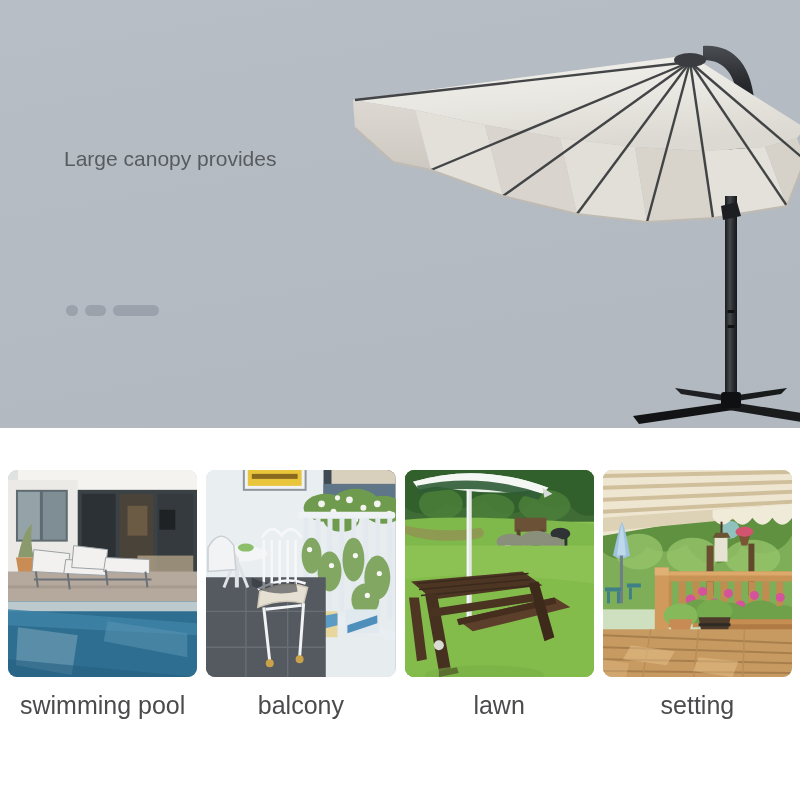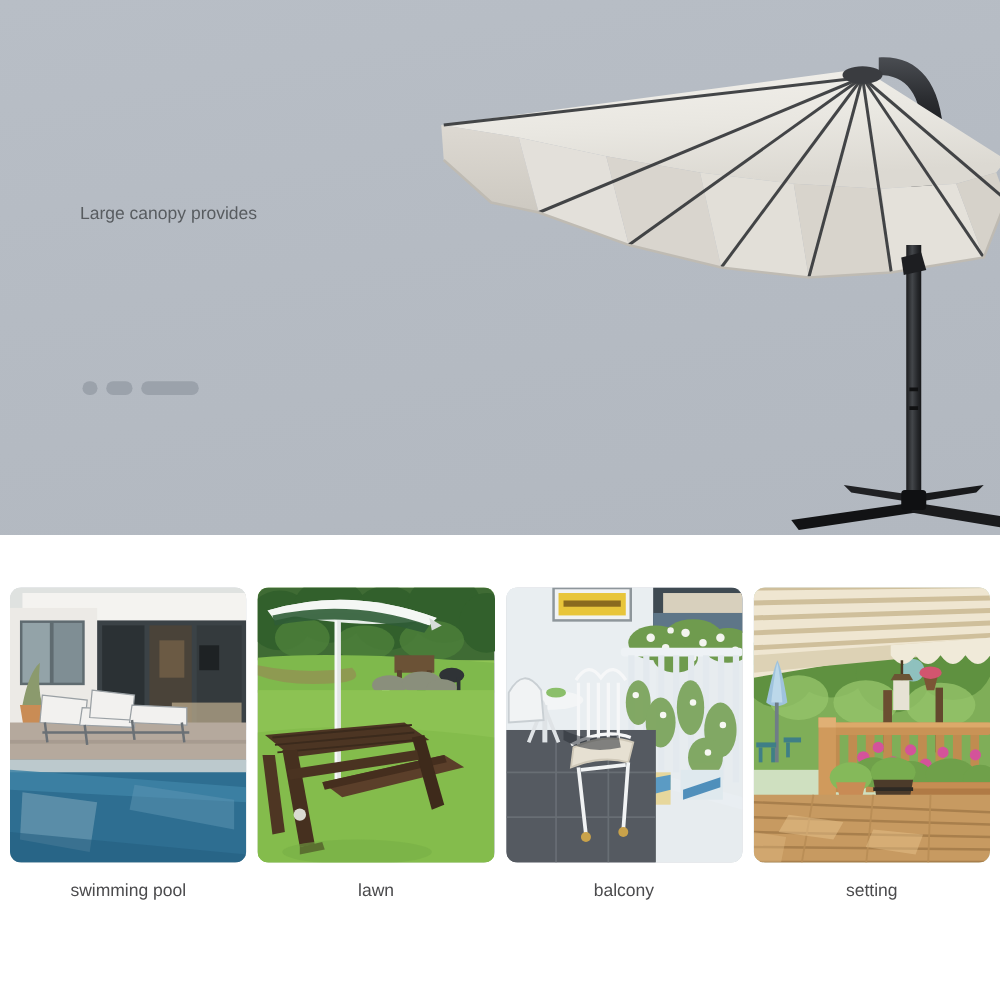--- a/index.html
+++ b/index.html
@@ -16,21 +16,21 @@
     position:absolute; left:0; top:0; width:800px; height:428px;
     background:linear-gradient(170deg,#b8bec6 0%,#b5bbc3 45%,#b2b8c0 100%);
     overflow:hidden;
   }
   .hero-copy { position:absolute; left:64px; top:140px; width:430px; }
   .hero-title {
     font-size:37px; font-weight:bold; color:#4d4e50;
     letter-spacing:0.5px; line-height:1.12; white-space:nowrap;
   }
   .hero-sub {
-    margin-top:19px; font-size:14px; color:#585c60;
+    margin-top:2px; font-size:21px; color:#585c60;
     line-height:1.62; font-weight:400;
   }
   .dots { position:absolute; left:66px; top:305px; display:flex; align-items:center; gap:7px; }
   .dot-a { width:12px; height:11px; border-radius:6px; background:#9ba2ab; }
   .dot-b { width:21px; height:11px; border-radius:6px; background:#9ba2ab; }
   .dot-c { width:46px; height:11px; border-radius:6px; background:#9ba2ab; }
 
   
   .umbrella { position:absolute; left:335px; top:10px; width:470px; height:420px; }
   .umbrella svg { display:block; width:470px; height:420px; }
@@ -41,21 +41,21 @@
     display:flex; padding:0 8px; gap:9px;
   }
   .cell { flex:1 1 0; display:flex; flex-direction:column; }
   .thumb {
     position:relative; width:100%; height:228px;
     border-radius:9px; overflow:hidden; background:#cfd4d8;
   }
   .thumb svg { display:block; width:100%; height:100%; }
   .cap {
     margin-top:14px; text-align:center;
-    font-size:14px; color:#4b4b4d; font-weight:400;
+    font-size:25px; color:#4b4b4d; font-weight:400;
   }
 </style>
 </head>
 <body>
 
 <div class="page">
 
   <div class="hero">
 
     <div class="umbrella">
@@ -197,20 +197,117 @@
           <path d="M100 162 l80 12 l0 24 l-84 -16z" fill="#5d96b4" opacity="0.5"></path>
           <path d="M0 200 l190 18 v10 h-190z" fill="#255f80" opacity="0.6"></path>
         </svg>
       </div>
       <div class="cap">swimming pool</div>
     </div>
 
     <div class="cell">
       <div class="thumb">
         <svg viewBox="0 0 190 228" preserveAspectRatio="xMidYMid slice" xmlns="http://www.w3.org/2000/svg">
+          <rect width="190" height="228" fill="#e7ecef"></rect>
+
+          <rect x="0" y="0" width="120" height="120" fill="#e9eef1"></rect>
+
+          <rect x="38" y="4" width="62" height="26" fill="#f0f2f3" stroke="#8e969b" stroke-width="2"></rect>
+          <rect x="42" y="8" width="54" height="18" fill="#e8c53a"></rect>
+          <rect x="46" y="14" width="46" height="5" fill="#8a6a1e"></rect>
+
+          <rect x="118" y="0" width="72" height="40" fill="#3f4a52"></rect>
+          <rect x="126" y="8" width="64" height="18" fill="#d8d0bd"></rect>
+          <rect x="118" y="24" width="72" height="16" fill="#5e7688"></rect>
+
+          <g fill="#6f9b4e">
+            <ellipse cx="120" cy="48" rx="22" ry="14"></ellipse>
+            <ellipse cx="150" cy="44" rx="24" ry="15"></ellipse>
+            <ellipse cx="178" cy="50" rx="20" ry="14"></ellipse>
+            <ellipse cx="136" cy="60" rx="18" ry="12"></ellipse>
+          </g>
+          <g fill="#f3f4ef">
+            <circle cx="116" cy="44" r="3.4"></circle>
+              <circle cx="128" cy="52" r="3"></circle>
+            <circle cx="144" cy="40" r="3.4"></circle>
+              <circle cx="158" cy="48" r="3"></circle>
+            <circle cx="172" cy="44" r="3.4"></circle>
+              <circle cx="184" cy="54" r="3"></circle>
+            <circle cx="150" cy="60" r="2.8"></circle>
+              <circle cx="132" cy="38" r="2.6"></circle>
+          </g>
+
+          <rect x="92" y="52" width="98" height="7" rx="3" fill="#eef2f5"></rect>
+          <g fill="#e3e9ee">
+            <rect x="98" y="58" width="5" height="86"></rect>
+              <rect x="110" y="58" width="5" height="90"></rect>
+            <rect x="122" y="58" width="5" height="92"></rect>
+              <rect x="134" y="58" width="5" height="94"></rect>
+            <rect x="146" y="58" width="5" height="96"></rect>
+              <rect x="158" y="58" width="5" height="98"></rect>
+            <rect x="170" y="58" width="5" height="100"></rect>
+              <rect x="182" y="58" width="5" height="102"></rect>
+          </g>
+
+          <g fill="#79a258" opacity="0.92">
+            <ellipse cx="106" cy="96" rx="10" ry="18"></ellipse>
+            <ellipse cx="124" cy="112" rx="12" ry="20"></ellipse>
+            <ellipse cx="148" cy="100" rx="11" ry="22"></ellipse>
+            <ellipse cx="172" cy="118" rx="13" ry="22"></ellipse>
+            <ellipse cx="160" cy="140" rx="14" ry="16"></ellipse>
+          </g>
+          <g fill="#f7f8f3">
+            <circle cx="104" cy="90" r="2.6"></circle>
+              <circle cx="126" cy="106" r="2.6"></circle>
+            <circle cx="150" cy="96" r="2.6"></circle>
+              <circle cx="174" cy="114" r="2.6"></circle>
+            <circle cx="162" cy="136" r="2.6"></circle>
+          </g>
+
+          <path d="M110 150 l80 22 v10 l-80 -22z" fill="#e9eef2"></path>
+
+          <rect x="100" y="152" width="32" height="26" fill="#e7d79c"></rect>
+          <path d="M100 160 l32 -6 v12 l-32 8z" fill="#5b9bc4"></path>
+          <rect x="140" y="150" width="34" height="24" fill="#dfe9ee"></rect>
+          <path d="M142 166 l30 -10 v8 l-30 10z" fill="#4f8fbb"></path>
+
+          <rect x="0" y="118" width="120" height="110" fill="#5b6066"></rect>
+          <path d="M0 118 h120 v110 h-120z" fill="#555a61"></path>
+          <g stroke="#6d737a" stroke-width="1.4" opacity="0.8">
+            <path d="M0 152 h120 M0 188 h120 M40 118 v110 M82 118 v110"></path>
+          </g>
+
+          <ellipse cx="32" cy="94" rx="30" ry="8" fill="#f3f5f6"></ellipse>
+          <rect x="29" y="98" width="4" height="30" fill="#dfe3e6"></rect>
+          <path d="M18 128 l12 -30 l12 30" stroke="#dfe3e6" stroke-width="3" fill="none"></path>
+          <ellipse cx="40" cy="88" rx="8" ry="4" fill="#8bbf6a"></ellipse>
+          <rect x="12" y="86" width="14" height="6" fill="#9fd4e8"></rect>
+
+          <path d="M2 88 q12 -22 26 -2 l2 24 l-28 2z" fill="#f1f3f4" stroke="#c9cfd3" stroke-width="1.5"></path>
+
+          <g stroke="#f6f7f8" stroke-width="2.6" fill="none">
+            <path d="M56 78 q10 -16 20 -2 q10 -14 20 2"></path>
+            <path d="M58 80 v62 M66 80 v62 M74 80 v60 M82 80 v58 M90 80 v56"></path>
+            <path d="M52 130 q26 -14 48 -6"></path>
+          </g>
+          <path d="M54 132 q26 -12 48 -4 l-4 16 q-22 -6 -46 4z" fill="#e6e0d2" stroke="#cfc8b8" stroke-width="1.5"></path>
+          <g stroke="#f1f3f4" stroke-width="3" fill="none">
+            <path d="M58 148 l6 54 M98 144 l-4 54 M60 150 l36 -4"></path>
+          </g>
+          <circle cx="64" cy="204" r="4" fill="#c9a24a"></circle>
+          <circle cx="94" cy="200" r="4" fill="#c9a24a"></circle>
+          <path d="M46 118 q18 10 44 4 l2 10 q-26 6 -46 -6z" fill="#2b3138" opacity="0.55"></path>
+        </svg>
+      </div>
+      <div class="cap">balcony</div>
+    </div>
+
+    <div class="cell">
+      <div class="thumb">
+        <svg viewBox="0 0 190 228" preserveAspectRatio="xMidYMid slice" xmlns="http://www.w3.org/2000/svg">
           <rect width="190" height="228" fill="#8fc455"></rect>
 
           <rect x="0" y="0" width="190" height="62" fill="#3f6b34"></rect>
           <g fill="#32602c">
             <ellipse cx="18" cy="30" rx="26" ry="24"></ellipse>
             <ellipse cx="58" cy="22" rx="30" ry="26"></ellipse>
             <ellipse cx="104" cy="28" rx="28" ry="26"></ellipse>
             <ellipse cx="150" cy="20" rx="30" ry="28"></ellipse>
             <ellipse cx="184" cy="32" rx="22" ry="24"></ellipse>
           </g>
@@ -261,117 +358,20 @@
           <path d="M20 134 l14 78 l12 -2 l-14 -76z" fill="#46301f"></path>
           <path d="M124 124 l16 58 l10 -4 l-16 -56z" fill="#3e2a1b"></path>
           <path d="M24 150 l104 -16 l2 8 l-104 16z" fill="#4a3321"></path>
           <path d="M34 212 l18 -4 l2 6 l-20 4z" fill="#3a2718"></path>
           <path d="M4 138 l8 64 l10 -2 l-8 -62z" fill="#4e3623"></path>
           <circle cx="34" cy="186" r="5" fill="#d9dcd2"></circle>
           <ellipse cx="80" cy="216" rx="60" ry="10" fill="#76ad45" opacity="0.55"></ellipse>
         </svg>
       </div>
       <div class="cap">lawn</div>
-    </div>
-
-    <div class="cell">
-      <div class="thumb">
-        <svg viewBox="0 0 190 228" preserveAspectRatio="xMidYMid slice" xmlns="http://www.w3.org/2000/svg">
-          <rect width="190" height="228" fill="#e7ecef"></rect>
-
-          <rect x="0" y="0" width="120" height="120" fill="#e9eef1"></rect>
-
-          <rect x="38" y="4" width="62" height="26" fill="#f0f2f3" stroke="#8e969b" stroke-width="2"></rect>
-          <rect x="42" y="8" width="54" height="18" fill="#e8c53a"></rect>
-          <rect x="46" y="14" width="46" height="5" fill="#8a6a1e"></rect>
-
-          <rect x="118" y="0" width="72" height="40" fill="#3f4a52"></rect>
-          <rect x="126" y="8" width="64" height="18" fill="#d8d0bd"></rect>
-          <rect x="118" y="24" width="72" height="16" fill="#5e7688"></rect>
-
-          <g fill="#6f9b4e">
-            <ellipse cx="120" cy="48" rx="22" ry="14"></ellipse>
-            <ellipse cx="150" cy="44" rx="24" ry="15"></ellipse>
-            <ellipse cx="178" cy="50" rx="20" ry="14"></ellipse>
-            <ellipse cx="136" cy="60" rx="18" ry="12"></ellipse>
-          </g>
-          <g fill="#f3f4ef">
-            <circle cx="116" cy="44" r="3.4"></circle>
-              <circle cx="128" cy="52" r="3"></circle>
-            <circle cx="144" cy="40" r="3.4"></circle>
-              <circle cx="158" cy="48" r="3"></circle>
-            <circle cx="172" cy="44" r="3.4"></circle>
-              <circle cx="184" cy="54" r="3"></circle>
-            <circle cx="150" cy="60" r="2.8"></circle>
-              <circle cx="132" cy="38" r="2.6"></circle>
-          </g>
-
-          <rect x="92" y="52" width="98" height="7" rx="3" fill="#eef2f5"></rect>
-          <g fill="#e3e9ee">
-            <rect x="98" y="58" width="5" height="86"></rect>
-              <rect x="110" y="58" width="5" height="90"></rect>
-            <rect x="122" y="58" width="5" height="92"></rect>
-              <rect x="134" y="58" width="5" height="94"></rect>
-            <rect x="146" y="58" width="5" height="96"></rect>
-              <rect x="158" y="58" width="5" height="98"></rect>
-            <rect x="170" y="58" width="5" height="100"></rect>
-              <rect x="182" y="58" width="5" height="102"></rect>
-          </g>
-
-          <g fill="#79a258" opacity="0.92">
-            <ellipse cx="106" cy="96" rx="10" ry="18"></ellipse>
-            <ellipse cx="124" cy="112" rx="12" ry="20"></ellipse>
-            <ellipse cx="148" cy="100" rx="11" ry="22"></ellipse>
-            <ellipse cx="172" cy="118" rx="13" ry="22"></ellipse>
-            <ellipse cx="160" cy="140" rx="14" ry="16"></ellipse>
-          </g>
-          <g fill="#f7f8f3">
-            <circle cx="104" cy="90" r="2.6"></circle>
-              <circle cx="126" cy="106" r="2.6"></circle>
-            <circle cx="150" cy="96" r="2.6"></circle>
-              <circle cx="174" cy="114" r="2.6"></circle>
-            <circle cx="162" cy="136" r="2.6"></circle>
-          </g>
-
-          <path d="M110 150 l80 22 v10 l-80 -22z" fill="#e9eef2"></path>
-
-          <rect x="100" y="152" width="32" height="26" fill="#e7d79c"></rect>
-          <path d="M100 160 l32 -6 v12 l-32 8z" fill="#5b9bc4"></path>
-          <rect x="140" y="150" width="34" height="24" fill="#dfe9ee"></rect>
-          <path d="M142 166 l30 -10 v8 l-30 10z" fill="#4f8fbb"></path>
-
-          <rect x="0" y="118" width="120" height="110" fill="#5b6066"></rect>
-          <path d="M0 118 h120 v110 h-120z" fill="#555a61"></path>
-          <g stroke="#6d737a" stroke-width="1.4" opacity="0.8">
-            <path d="M0 152 h120 M0 188 h120 M40 118 v110 M82 118 v110"></path>
-          </g>
-
-          <ellipse cx="32" cy="94" rx="30" ry="8" fill="#f3f5f6"></ellipse>
-          <rect x="29" y="98" width="4" height="30" fill="#dfe3e6"></rect>
-          <path d="M18 128 l12 -30 l12 30" stroke="#dfe3e6" stroke-width="3" fill="none"></path>
-          <ellipse cx="40" cy="88" rx="8" ry="4" fill="#8bbf6a"></ellipse>
-          <rect x="12" y="86" width="14" height="6" fill="#9fd4e8"></rect>
-
-          <path d="M2 88 q12 -22 26 -2 l2 24 l-28 2z" fill="#f1f3f4" stroke="#c9cfd3" stroke-width="1.5"></path>
-
-          <g stroke="#f6f7f8" stroke-width="2.6" fill="none">
-            <path d="M56 78 q10 -16 20 -2 q10 -14 20 2"></path>
-            <path d="M58 80 v62 M66 80 v62 M74 80 v60 M82 80 v58 M90 80 v56"></path>
-            <path d="M52 130 q26 -14 48 -6"></path>
-          </g>
-          <path d="M54 132 q26 -12 48 -4 l-4 16 q-22 -6 -46 4z" fill="#e6e0d2" stroke="#cfc8b8" stroke-width="1.5"></path>
-          <g stroke="#f1f3f4" stroke-width="3" fill="none">
-            <path d="M58 148 l6 54 M98 144 l-4 54 M60 150 l36 -4"></path>
-          </g>
-          <circle cx="64" cy="204" r="4" fill="#c9a24a"></circle>
-          <circle cx="94" cy="200" r="4" fill="#c9a24a"></circle>
-          <path d="M46 118 q18 10 44 4 l2 10 q-26 6 -46 -6z" fill="#2b3138" opacity="0.55"></path>
-        </svg>
-      </div>
-      <div class="cap">balcony</div>
     </div>
 
     <div class="cell">
       <div class="thumb">
         <svg viewBox="0 0 190 228" preserveAspectRatio="xMidYMid slice" xmlns="http://www.w3.org/2000/svg">
           <rect width="190" height="228" fill="#cfe0c0"></rect>
 
           <rect x="0" y="40" width="190" height="110" fill="#7fae58"></rect>
           <g fill="#5f9140">
             <ellipse cx="20" cy="70" rx="30" ry="30"></ellipse>

